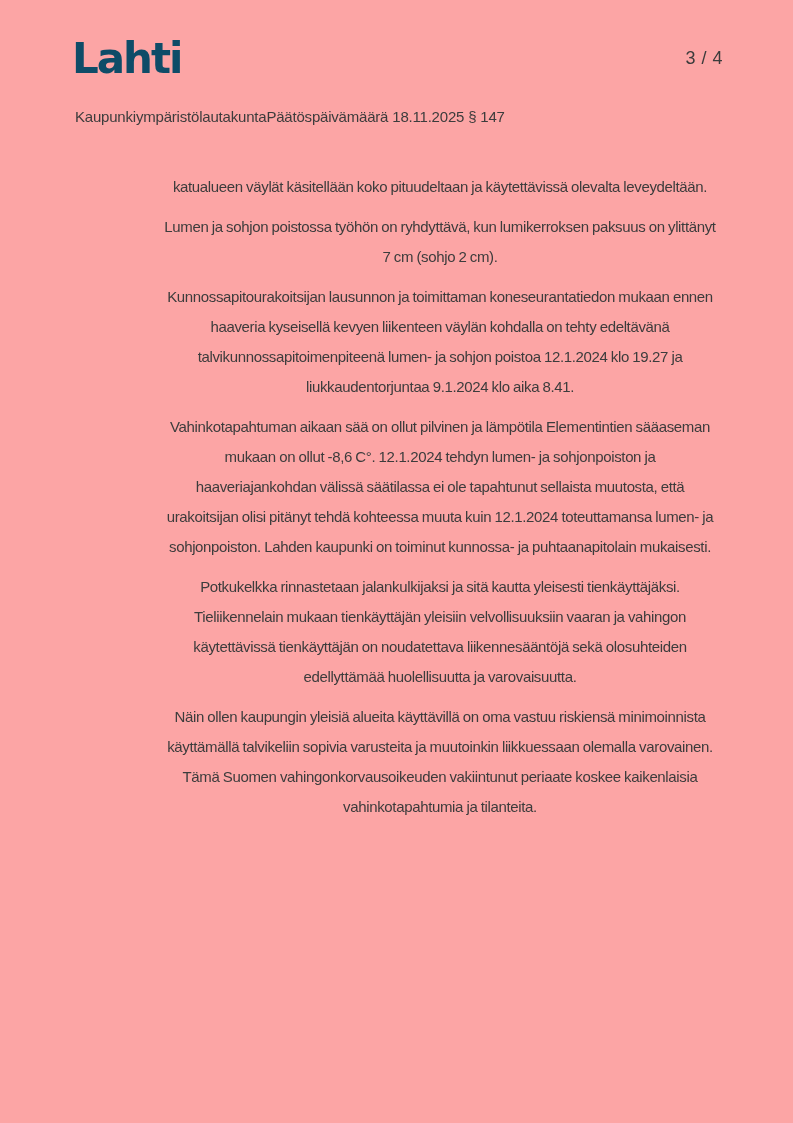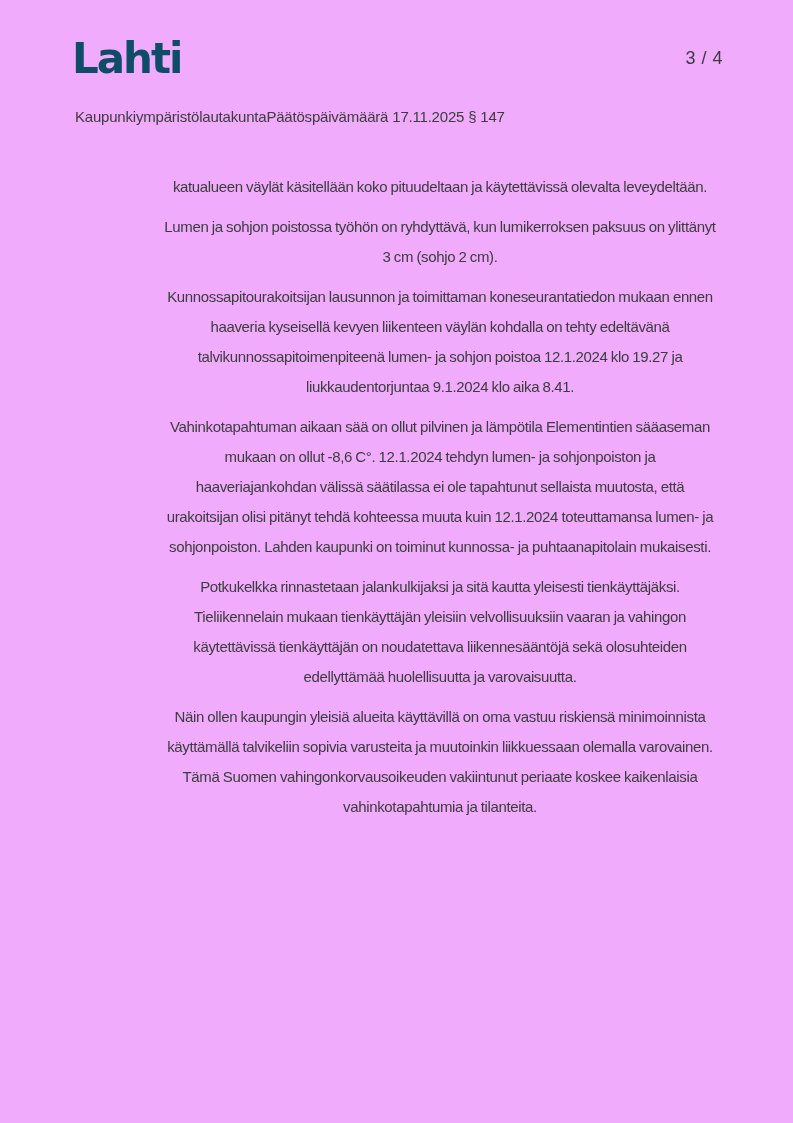--- a/index.html
+++ b/index.html
@@ -4,21 +4,21 @@
 <style>
   html, body {
     margin: 0;
     padding: 0;
     background: #ffffff;
   }
   .page {
     position: relative;
     width: 793px;
     height: 1123px;
-    background: #f0abfc;
+    background: #fca5a5;
     overflow: hidden;
     font-family: "Liberation Sans", sans-serif;
   }
   .logo {
     position: absolute;
     top: 36px;
     left: 72px;
     font-family: "DejaVu Sans", sans-serif;
     font-weight: bold;
     font-size: 42px;
@@ -66,25 +66,25 @@
 <body>
 
 <div class="page">
 
   <div class="logo" style="color: rgb(14, 76, 104);">Lahti</div>
 
   <div class="page-number">3 / 4</div>
 
   <div class="header-row">
     <span>Kaupunkiympäristölautakunta</span>
-    <span>Päätöspäivämäärä 17.11.2025 § 147</span>
+    <span>Päätöspäivämäärä 18.11.2025 § 147</span>
   </div>
 
   <div class="content">
     <p>katualueen väylät käsitellään koko pituudeltaan ja käytettävissä olevalta leveydeltään.</p>
-    <p>Lumen ja sohjon poistossa työhön on ryhdyttävä, kun lumikerroksen paksuus on ylittänyt 3 cm (sohjo 2 cm).</p>
+    <p>Lumen ja sohjon poistossa työhön on ryhdyttävä, kun lumikerroksen paksuus on ylittänyt 7 cm (sohjo 2 cm).</p>
     <p>Kunnossapitourakoitsijan lausunnon ja toimittaman koneseurantatiedon mukaan ennen haaveria kyseisellä kevyen liikenteen väylän kohdalla on tehty edeltävänä talvikunnossapitoimenpiteenä lumen- ja sohjon poistoa 12.1.2024 klo 19.27 ja liukkaudentorjuntaa 9.1.2024 klo aika 8.41.</p>
     <p>Vahinkotapahtuman aikaan sää on ollut pilvinen ja lämpötila Elementintien sääaseman mukaan on ollut -8,6 C°. 12.1.2024 tehdyn lumen- ja sohjonpoiston ja haaveriajankohdan välissä säätilassa ei ole tapahtunut sellaista muutosta, että urakoitsijan olisi pitänyt tehdä kohteessa muuta kuin 12.1.2024 toteuttamansa lumen- ja sohjonpoiston. Lahden kaupunki on toiminut kunnossa- ja puhtaanapitolain mukaisesti.</p>
     <p>Potkukelkka rinnastetaan jalankulkijaksi ja sitä kautta yleisesti tienkäyttäjäksi. Tieliikennelain mukaan tienkäyttäjän yleisiin velvollisuuksiin vaaran ja vahingon käytettävissä tienkäyttäjän on noudatettava liikennesääntöjä sekä olosuhteiden edellyttämää huolellisuutta ja varovaisuutta.</p>
     <p>Näin ollen kaupungin yleisiä alueita käyttävillä on oma vastuu riskiensä minimoinnista käyttämällä talvikeliin sopivia varusteita ja muutoinkin liikkuessaan olemalla varovainen.  Tämä Suomen vahingonkorvausoikeuden vakiintunut periaate koskee kaikenlaisia vahinkotapahtumia ja tilanteita.</p>
   </div>
 
 </div>
 
 </body></html>

